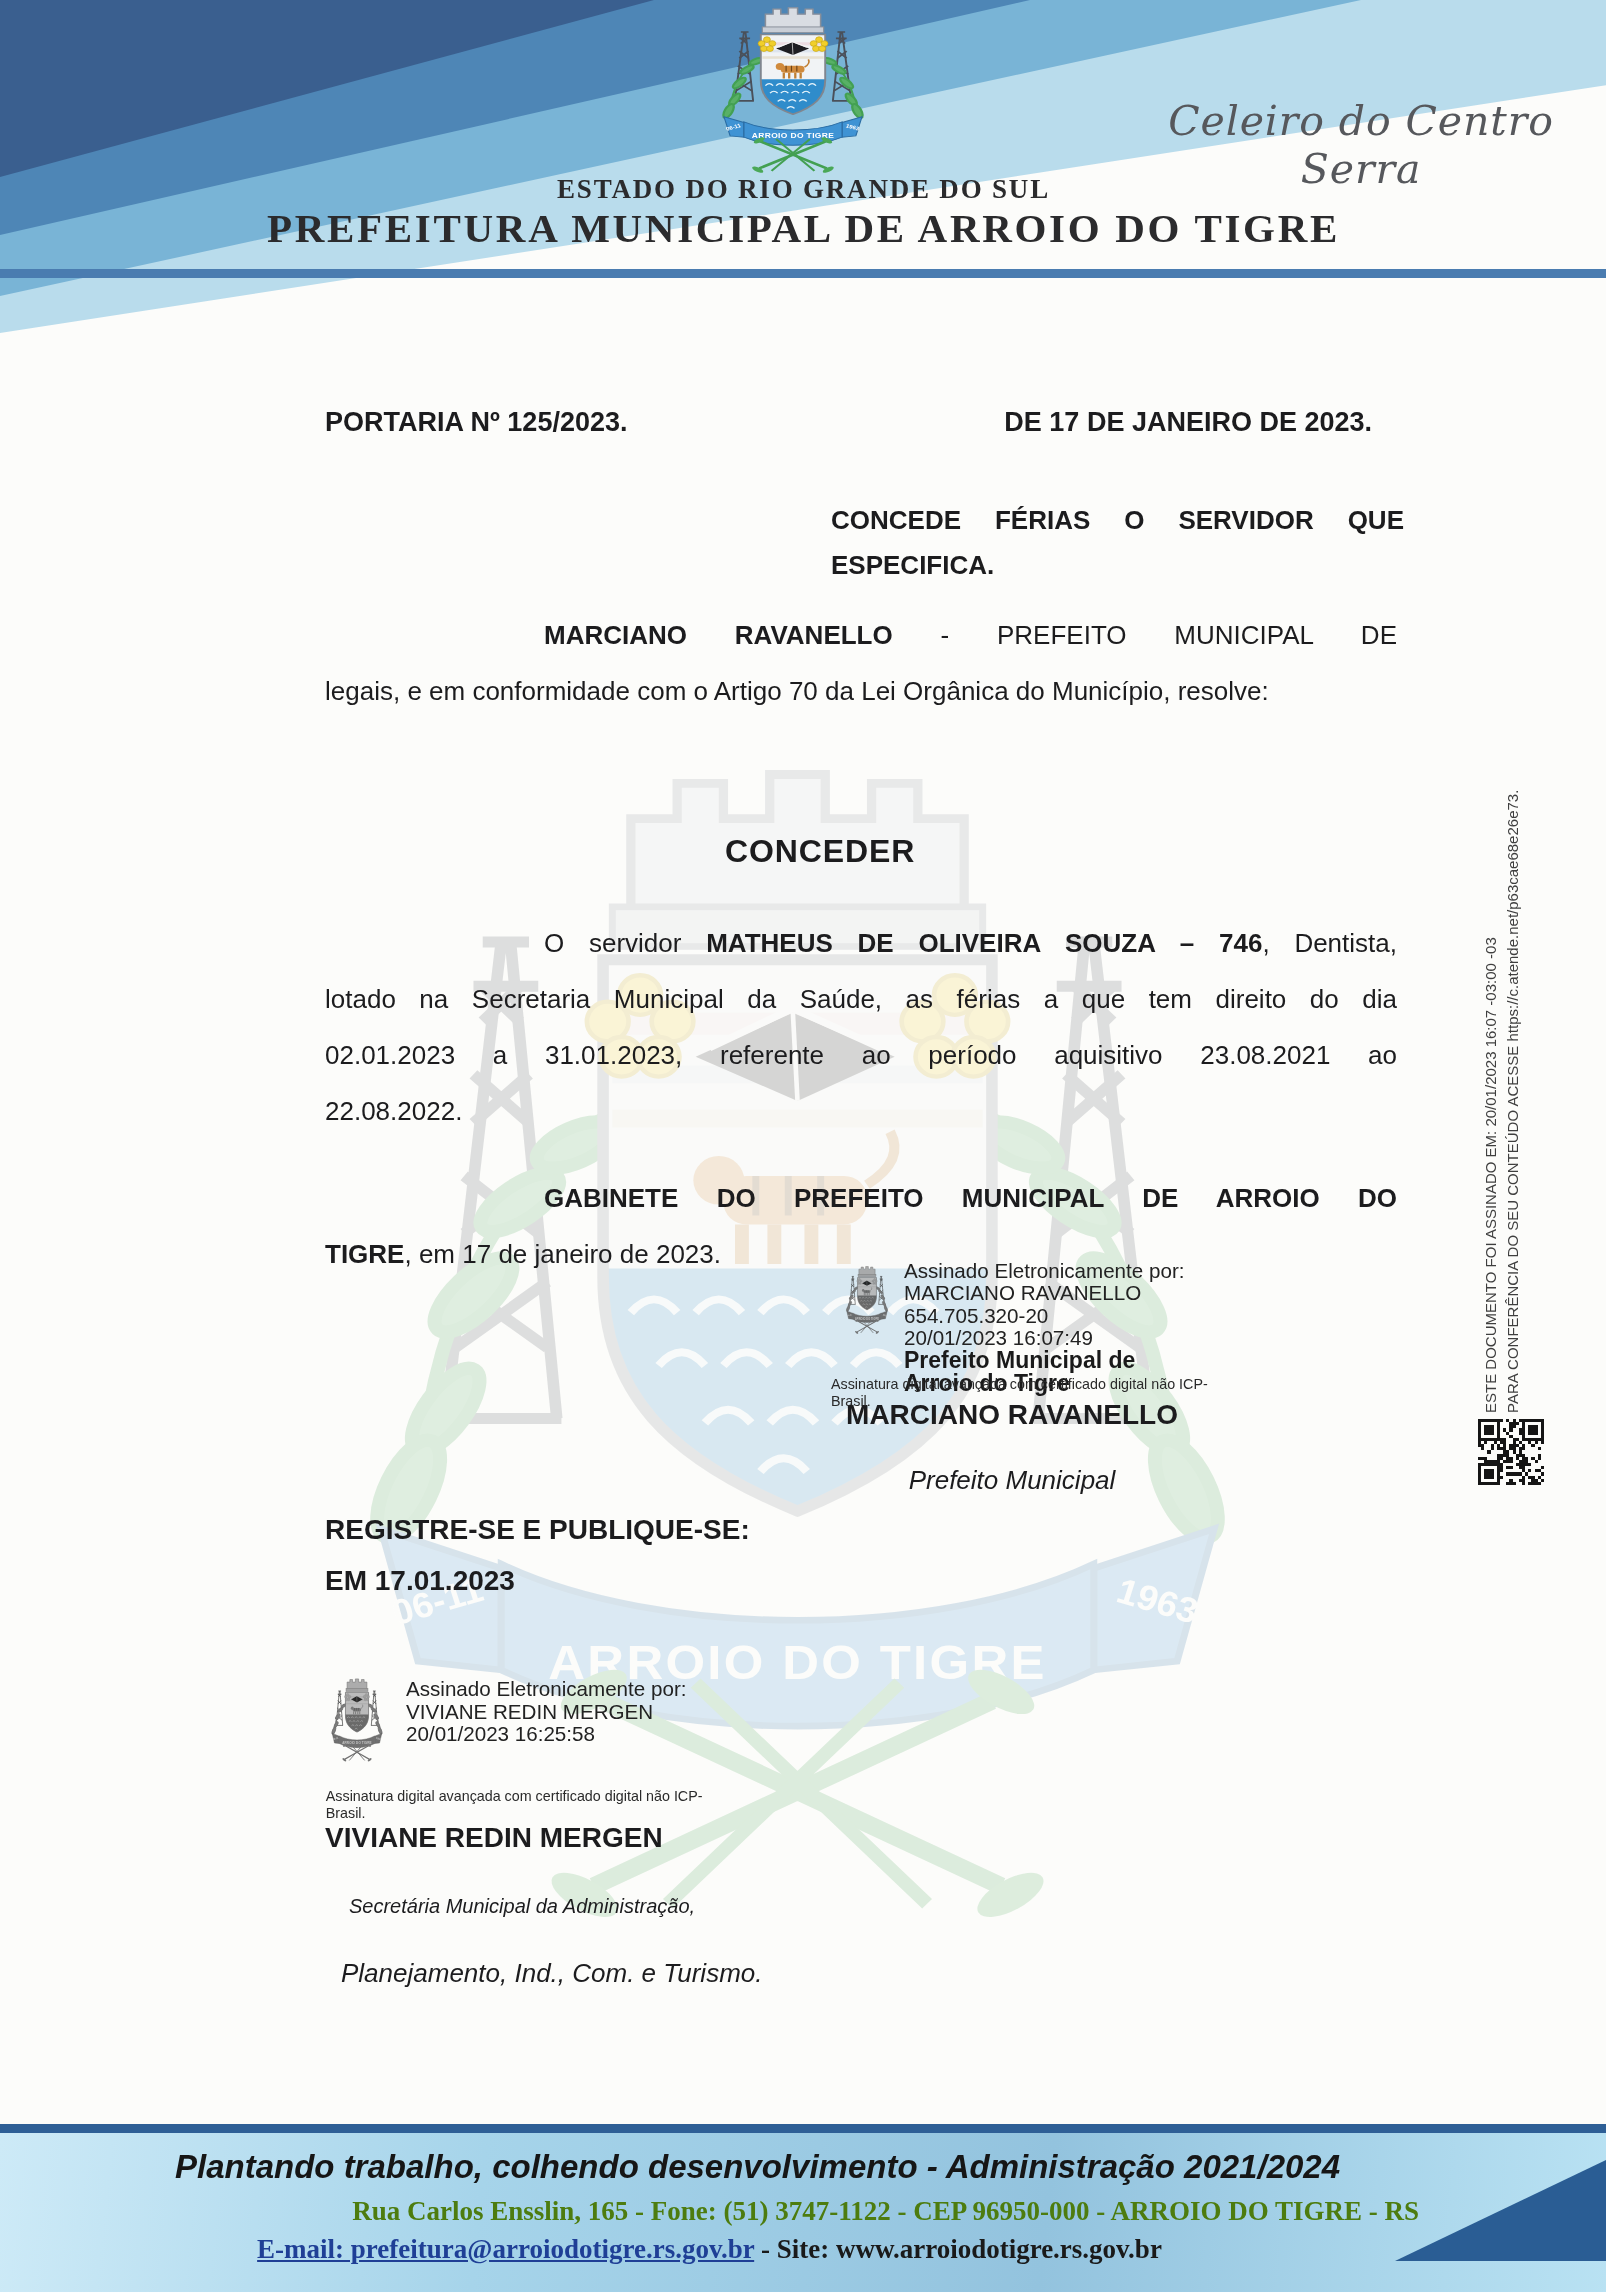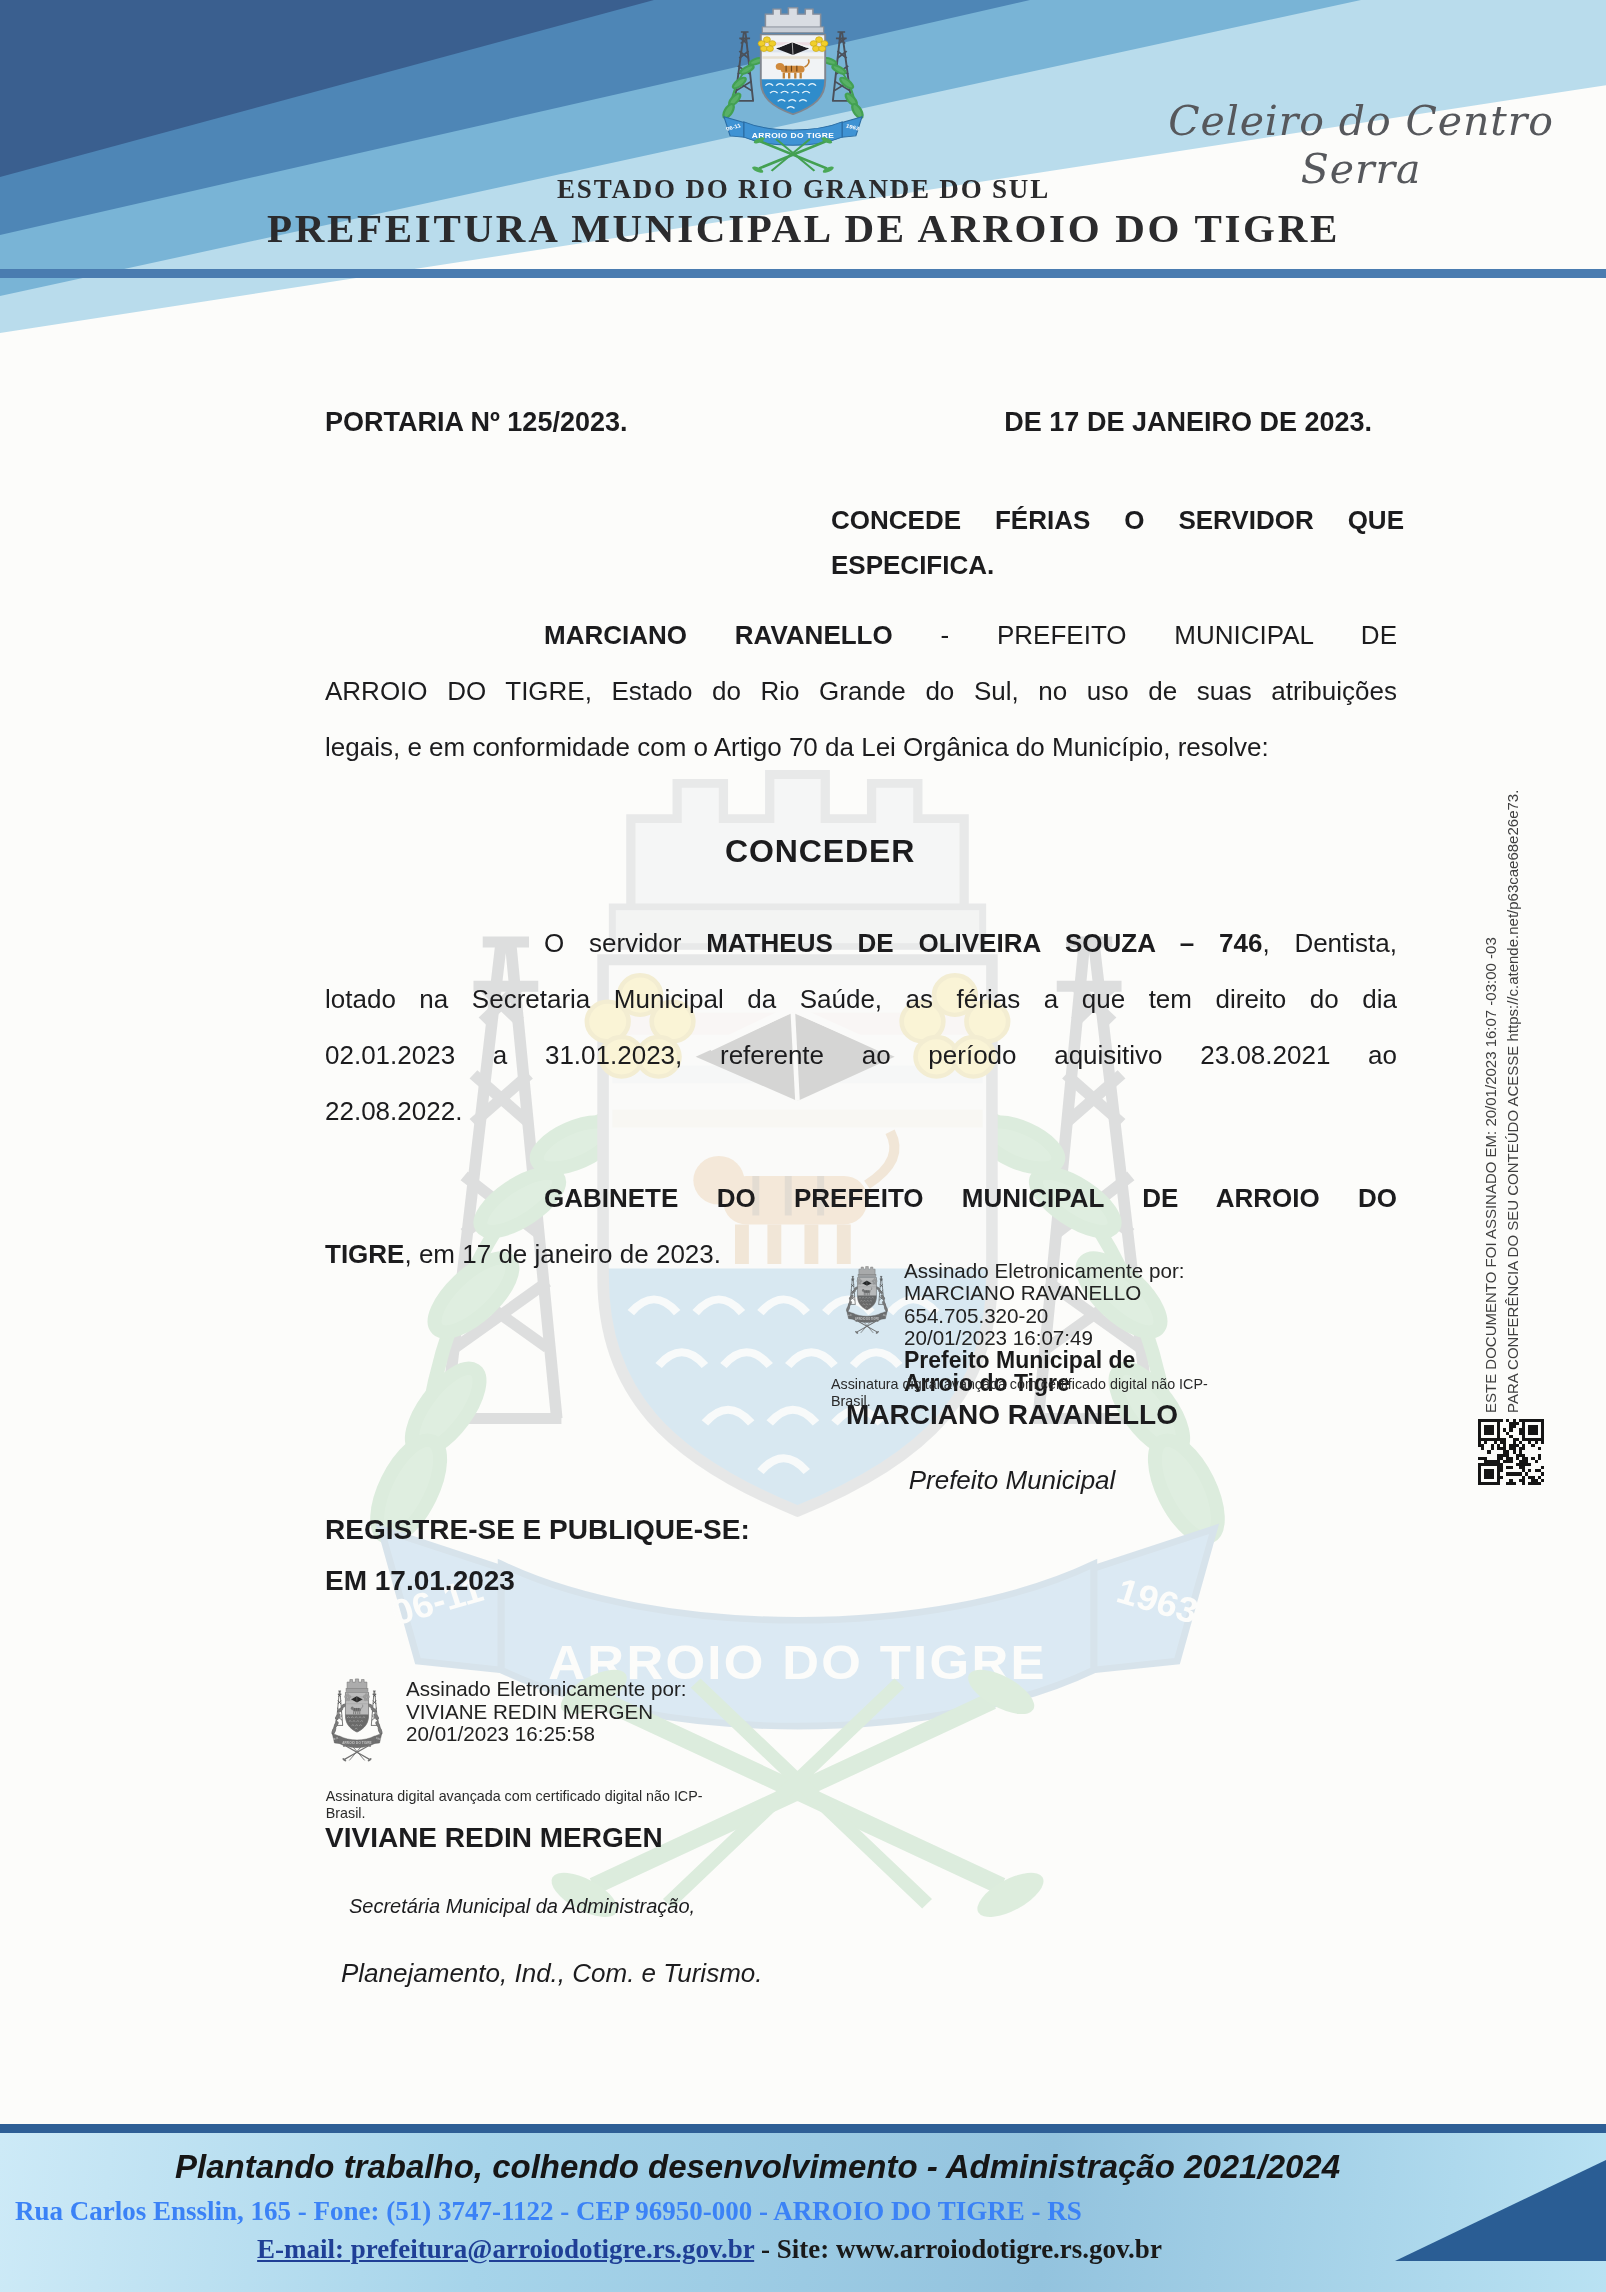--- a/index.html
+++ b/index.html
@@ -63,22 +63,22 @@
                transform-origin:0 0;z-index:2;font-size:15px;line-height:22.4px;color:#3f3f3f;}
   .qr{position:absolute;left:1478px;top:1419px;width:66px;height:66px;z-index:2;shape-rendering:crispEdges;}
   
   .footer-topline{position:absolute;left:0;top:2124px;width:1607px;height:9px;background:#2e5f96;z-index:2;}
   .footer-band{position:absolute;left:0;top:2133px;width:1607px;height:159px;z-index:1;
                background:linear-gradient(96deg,#cdeaf7 0%,#a6d4ea 30%,#93c3de 65%,#b9e2f3 100%);}
   .footer-triangle{position:absolute;left:1395px;top:2160px;width:211px;height:101px;background:#2a5d94;
                    clip-path:polygon(100% 0,100% 100%,0 100%);z-index:2;}
   .footer-slogan{left:0;top:2148px;width:1419px;text-align:center;z-index:3;
                  font-weight:bold;font-style:italic;font-size:33px;color:#161616;padding-left:48px;}
-  .footer-address{left:0;top:2196px;width:1419px;text-align:left;z-index:3;
-                  font-family:"Liberation Serif",serif;font-weight:bold;font-size:27px;color:#3b82f6;padding-left:15px;}
+  .footer-address{left:0;top:2196px;width:1419px;text-align:right;z-index:3;
+                  font-family:"Liberation Serif",serif;font-weight:bold;font-size:27px;color:#4d7c0f;}
   .footer-contact{left:0;top:2234px;width:1419px;text-align:center;z-index:3;
                   font-family:"Liberation Serif",serif;font-weight:bold;font-size:27px;color:#1a1a1a;}
   .footer-contact .email{color:#1f3f96;text-decoration:underline;}
   .defs-hidden{position:absolute;width:0;height:0;overflow:hidden;}
 </style>
 </head>
 <body>
 
 <svg class="defs-hidden" aria-hidden="true">
   <defs>
@@ -200,21 +200,20 @@
     <span>DE 17 DE JANEIRO DE 2023.</span>
   </div>
 
   <div class="abs para para50 subject">
       <div class="tline just"><span>CONCEDE FÉRIAS O SERVIDOR QUE</span></div>
       <div class="tline"><span>ESPECIFICA.</span></div>
     </div>
 
   <div class="abs para para62 preamble">
       <div class="tline just" style="text-indent: 219px;"><span style="font-weight: bold;">MARCIANO RAVANELLO</span><span> - PREFEITO MUNICIPAL DE</span></div>
-      <div class="tline just"><span>ARROIO DO TIGRE, Estado do Rio Grande do Sul, no uso de suas atribuições</span></div>
       <div class="tline"><span>legais, e em conformidade com o Artigo 70 da Lei Orgânica do Município, resolve:</span></div>
     </div>
 
   <div class="abs resolve">CONCEDER</div>
 
   <div class="abs para para62 grant">
       <div class="tline just" style="text-indent: 219px;"><span>O servidor </span><span style="font-weight: bold;">MATHEUS DE OLIVEIRA SOUZA – 746</span><span>, Dentista,</span></div>
       <div class="tline just"><span>lotado na Secretaria Municipal da Saúde, as férias a que tem direito do dia</span></div>
       <div class="tline just"><span>02.01.2023 a 31.01.2023, referente ao período aquisitivo 23.08.2021 ao</span></div>
       <div class="tline"><span>22.08.2022.</span></div>

